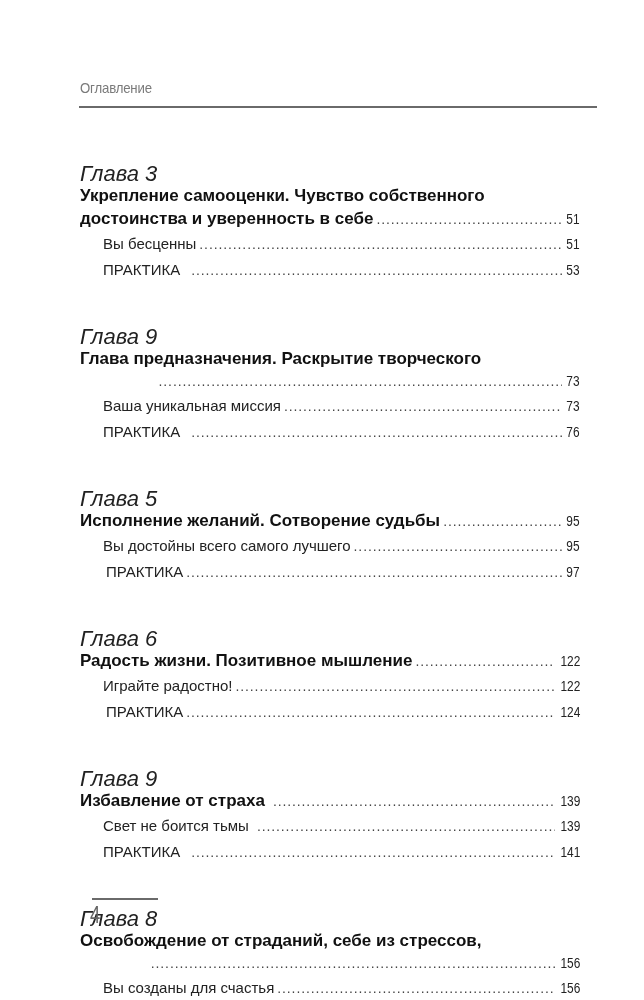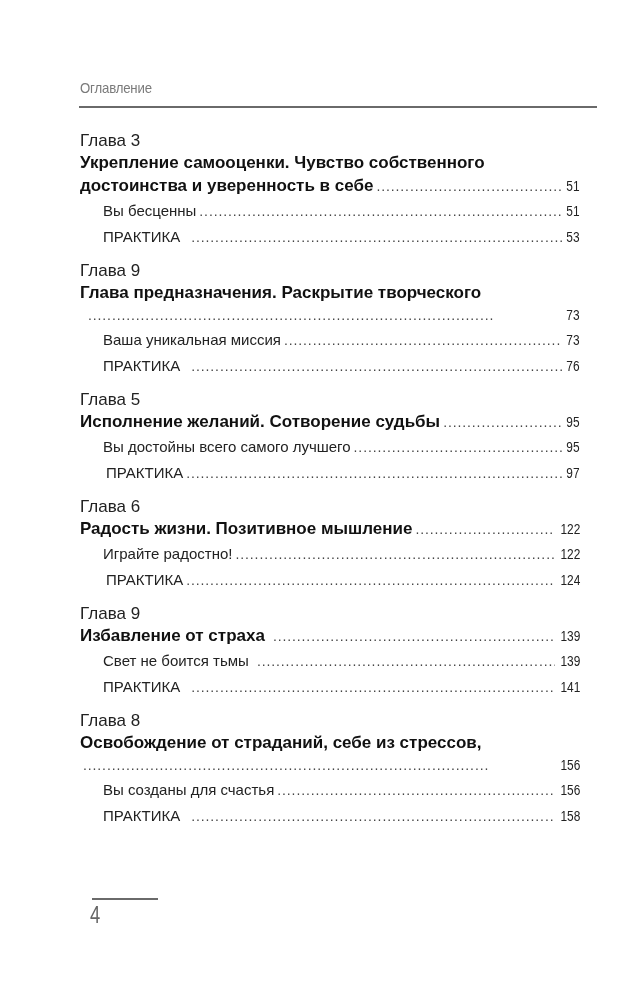--- a/index.html
+++ b/index.html
@@ -1,22 +1,22 @@
 <!DOCTYPE html>
 <html><head>
   <meta charset="utf-8">
   <style>
     html, body { margin: 0; padding: 0; background: #ffffff; }
     body { width: 644px; height: 1000px; position: relative; overflow: hidden; font-family: "Liberation Sans", sans-serif; color: #111; }
     .running-head { position: absolute; left: 80px; top: 79px; font-size: 15px; color: #7a7a7a; letter-spacing: -0.2px; transform: scaleX(0.88); transform-origin: left; }
     .head-rule { position: absolute; left: 79px; top: 106px; width: 518px; height: 2px; background: #6a6a6a; }
     .toc { position: absolute; left: 80px; top: 130px; width: 500px; }
     .chapter { margin-bottom: 0; }
-    .chapter-label { font-size: 17px; line-height: 21px; height: 21px; color: #222; }
-    .chapter-title { font-weight: bold; font-size: 17px; line-height: 23px; color: #111; }
+    .chapter-label { font-style: italic; font-size: 22px; line-height: 21px; height: 21px; color: #222; margin-top: 33px; }
+    .chapter-title { font-weight: bold; font-size: 17px; line-height: 23px; color: #111; text-align: right; }
     .title-line { display: flex; align-items: baseline; }
     .title-line .txt { white-space: nowrap; }
     .leader { flex: 1; overflow: hidden; white-space: nowrap; margin: 0 2px 0 3px; color: #444; font-weight: normal; font-size: 14px; letter-spacing: 2.5px; }
     .leader::before { content: ". . . . . . . . . . . . . . . . . . . . . . . . . . . . . . . . . . . . . . . . . . . . . . . . . . . . . . . . . . . . . . . . . . . . . . . . . . . . . . . . . . . . ."; letter-spacing: -1.5px; }
     .page { font-weight: normal; font-size: 14px; color: #222; transform: scaleX(0.85); transform-origin: right; }
     .sub { display: flex; align-items: flex-end; font-size: 15px; line-height: 26px; color: #222; padding-left: 23px; }
     .sub .txt { white-space: nowrap; transform-origin: left; }
     .sub.practice .txt { padding-right: 8px; }
     .sub.practice.indent .txt { padding-left: 3px; padding-right: 0; }
     .ch-gap { height: 10px; }

